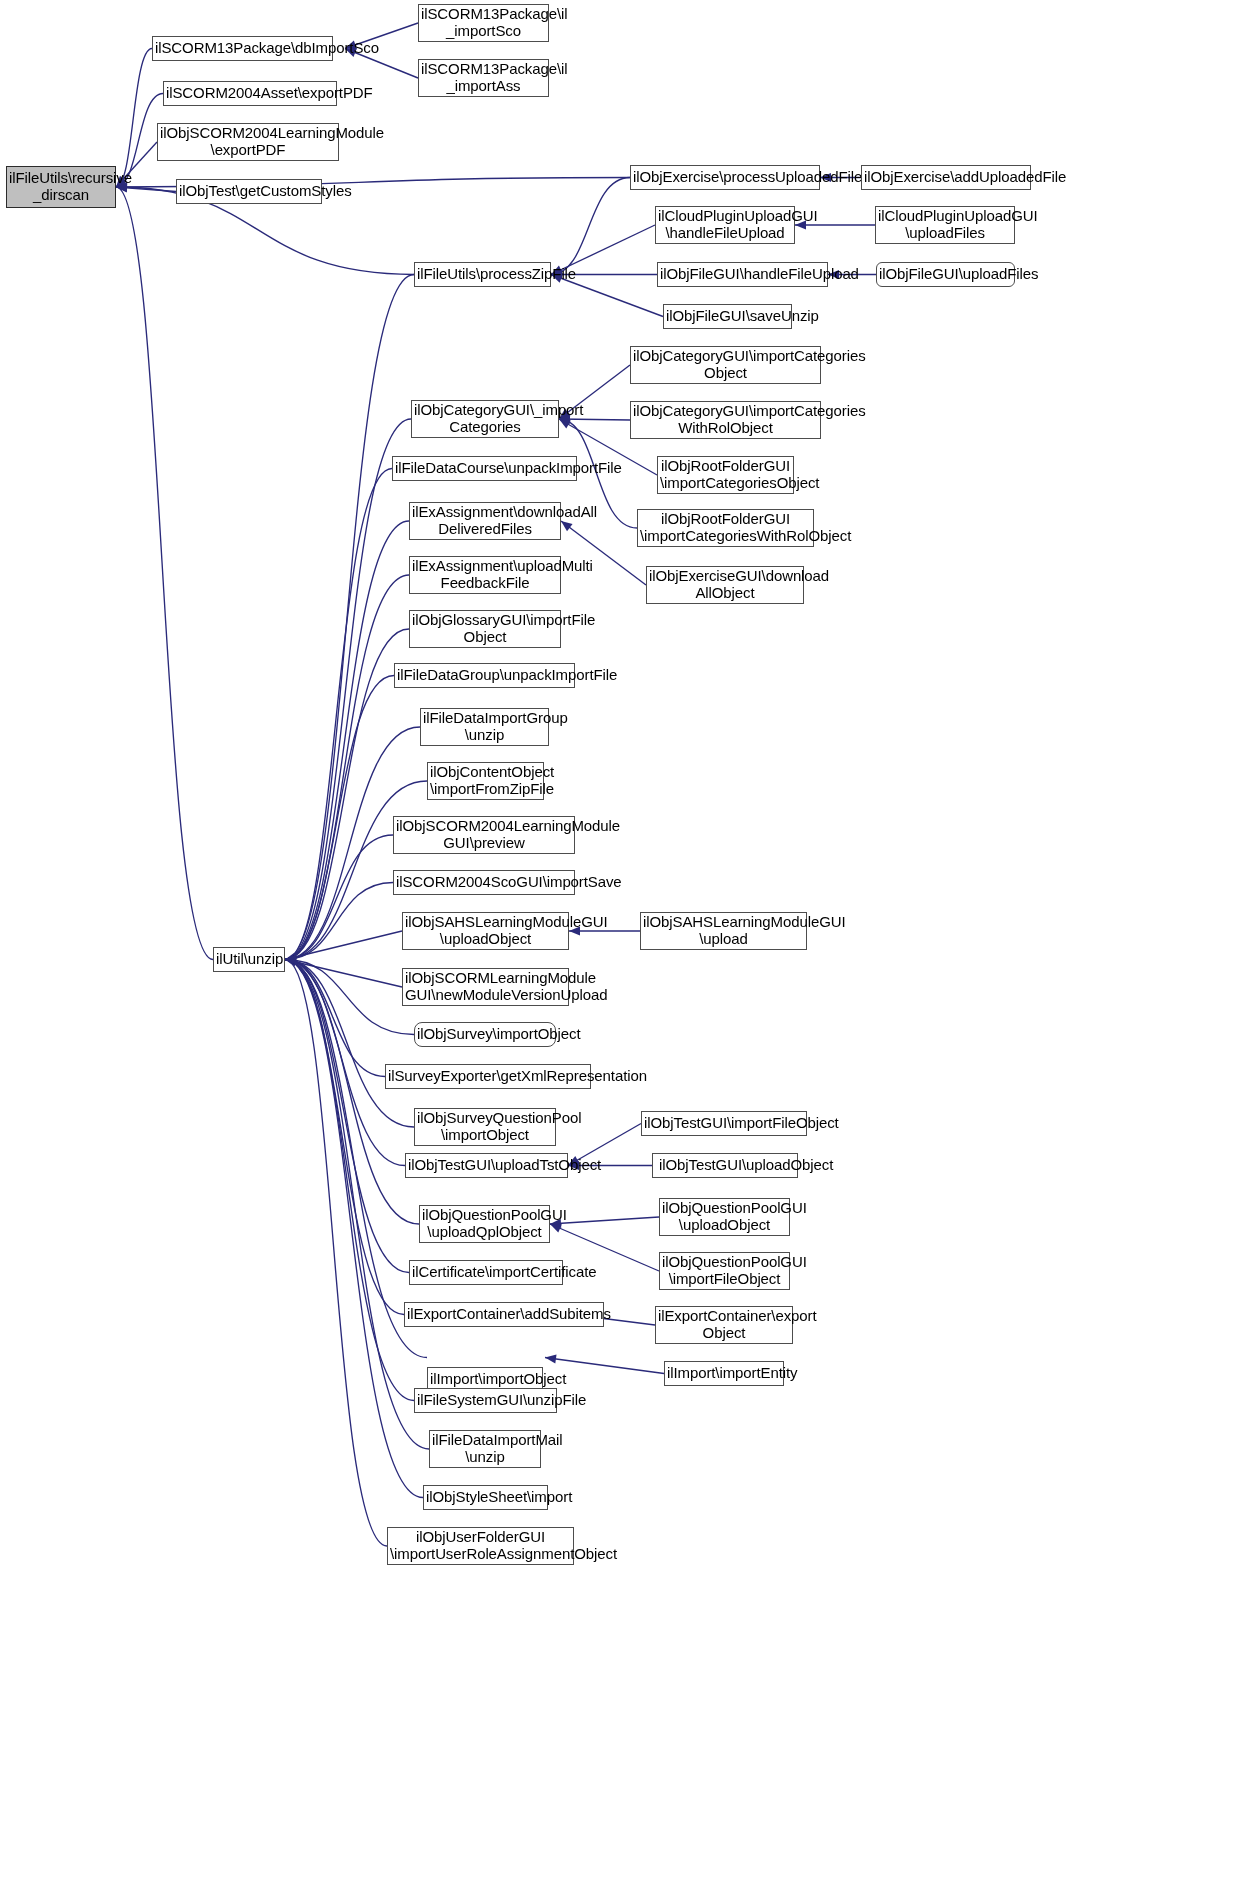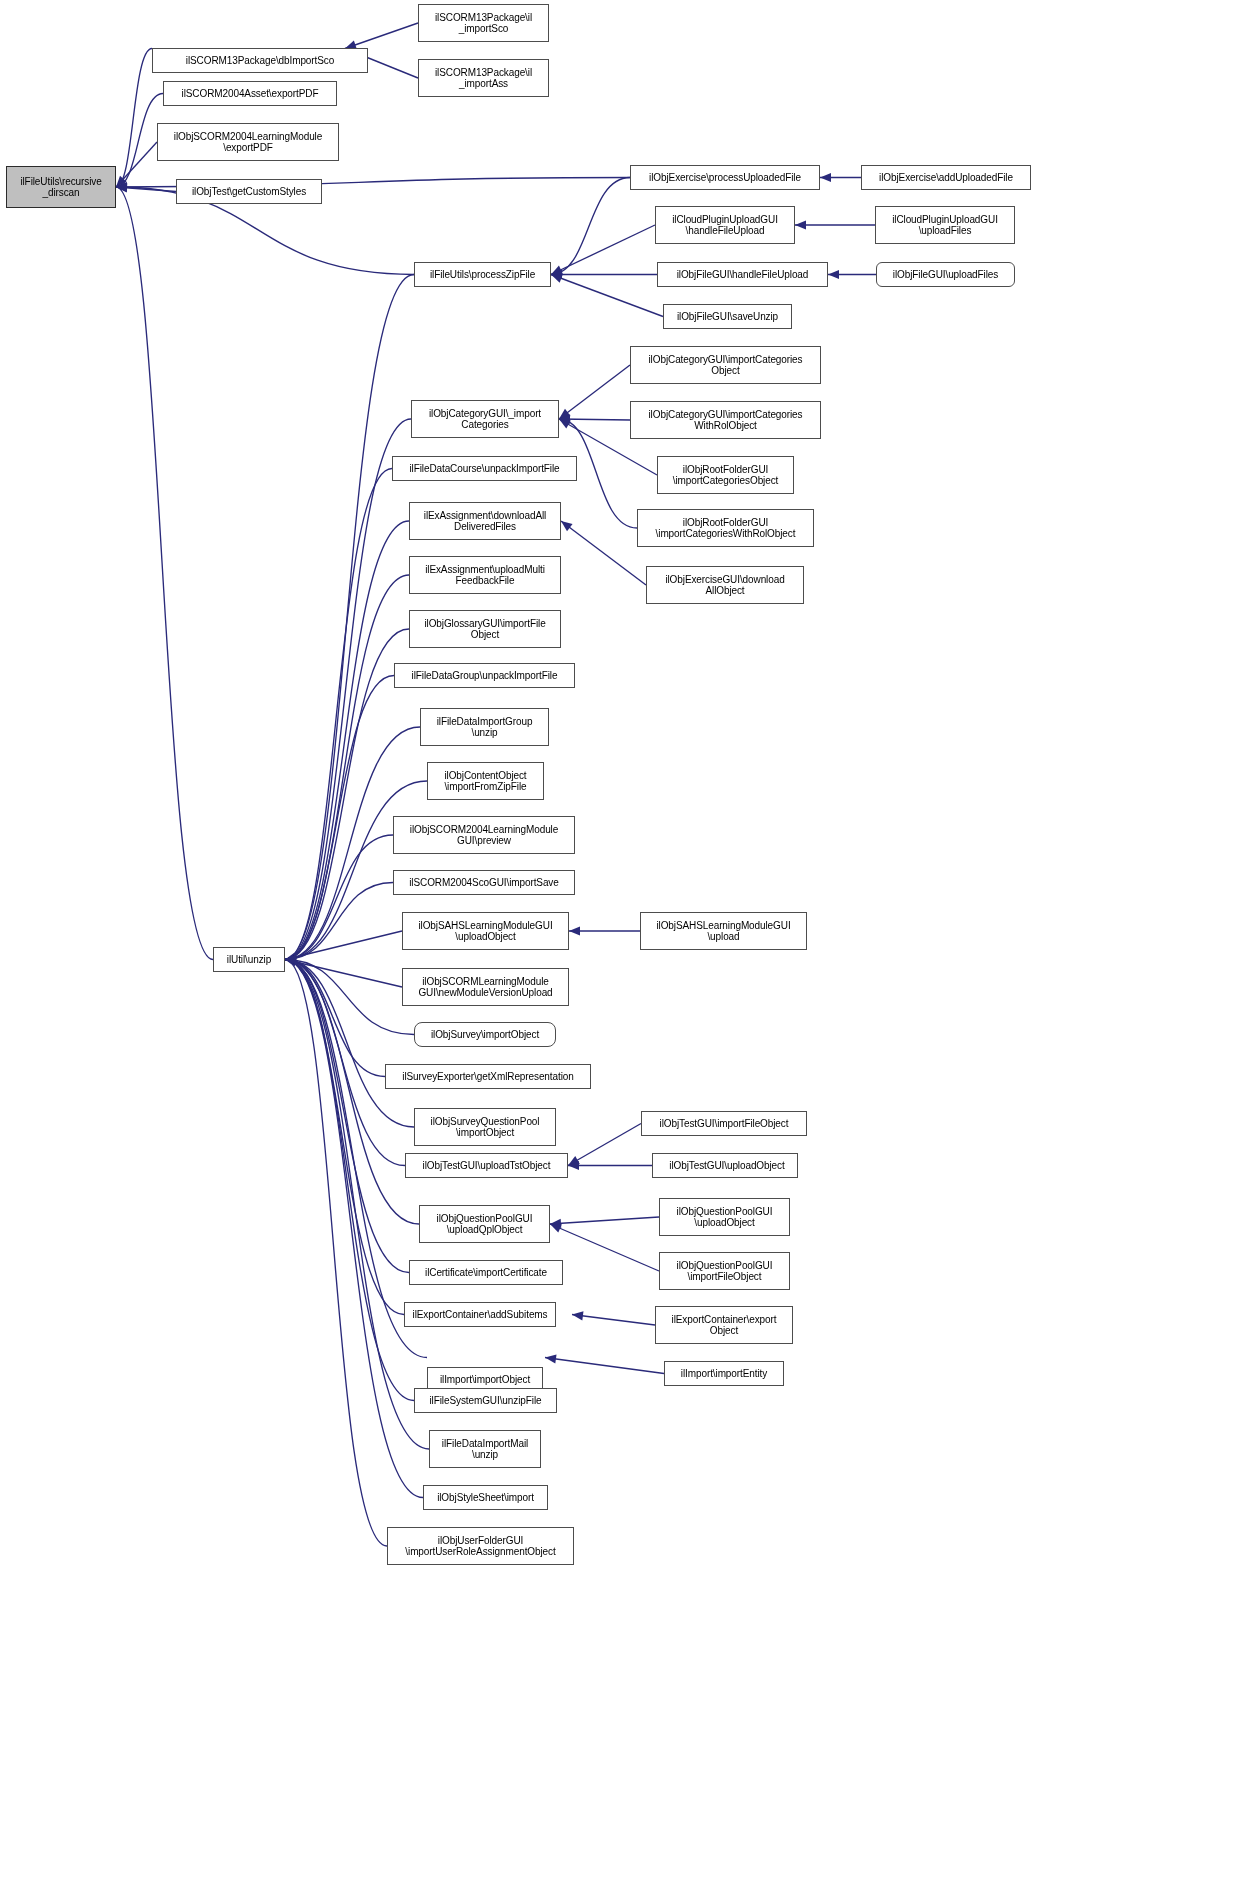--- a/index.html
+++ b/index.html
@@ -16,21 +16,21 @@
     position:absolute;
     box-sizing:border-box;
     border:1px solid #4d4d4d;
     background:#ffffff;
     color:#000000;
     display:flex;
     align-items:center;
     justify-content:center;
     text-align:center;
     line-height:1.12;
-    font-size:10px;
+    font-size:15px;
     letter-spacing:-0.1px;
     white-space:pre-line;
     padding:1px 2px;
     z-index:2;
   }
   .node.root{
     background:#bfbfbf;
     border:1px solid #2b2b2b;
   }
   .node-label{display:block;width:100%;}
@@ -143,21 +143,21 @@
       <path d="M 423 1497.5 C 347.1 1497.5, 354 959.5, 285 959.5" fill="none" stroke="#2a2a7a" stroke-width="1.35"></path>
       <polygon points="285,959.5 296,954.9 296,964.1" fill="#2a2a7a"></polygon>
       <path d="M 387 1546 C 330.9 1546, 336 959.5, 285 959.5" fill="none" stroke="#2a2a7a" stroke-width="1.35"></path>
       <polygon points="285,959.5 296,954.9 296,964.1" fill="#2a2a7a"></polygon>
       <path d="M 213 959.5 C 159.65 959.5, 164.5 187, 116 187" fill="none" stroke="#2a2a7a" stroke-width="1.35"></path>
       <polygon points="116,187 127,182.4 127,191.6" fill="#2a2a7a"></polygon>
     </svg>
   <div id="node-layer">
       <div class="node root" style="left: 6px; top: 166px; width: 110px; height: 42px;"><span class="node-label">ilFileUtils\recursive
 _dirscan</span></div>
-      <div class="node" style="left: 152px; top: 48px; width: 216px; height: 25px;"><span class="node-label">ilSCORM13Package\dbImportSco</span></div>
+      <div class="node" style="left: 152px; top: 36px; width: 181px; height: 25px;"><span class="node-label">ilSCORM13Package\dbImportSco</span></div>
       <div class="node" style="left: 418px; top: 4px; width: 131px; height: 38px;"><span class="node-label">ilSCORM13Package\il
 _importSco</span></div>
       <div class="node" style="left: 418px; top: 59px; width: 131px; height: 38px;"><span class="node-label">ilSCORM13Package\il
 _importAss</span></div>
       <div class="node" style="left: 163px; top: 81px; width: 174px; height: 25px;"><span class="node-label">ilSCORM2004Asset\exportPDF</span></div>
       <div class="node" style="left: 157px; top: 123px; width: 182px; height: 38px;"><span class="node-label">ilObjSCORM2004LearningModule
 \exportPDF</span></div>
       <div class="node" style="left: 176px; top: 179px; width: 146px; height: 25px;"><span class="node-label">ilObjTest\getCustomStyles</span></div>
       <div class="node" style="left: 630px; top: 165px; width: 190px; height: 25px;"><span class="node-label">ilObjExercise\processUploadedFile</span></div>
       <div class="node" style="left: 861px; top: 165px; width: 170px; height: 25px;"><span class="node-label">ilObjExercise\addUploadedFile</span></div>
@@ -210,21 +210,21 @@
       <div class="node" style="left: 641px; top: 1111px; width: 166px; height: 25px;"><span class="node-label">ilObjTestGUI\importFileObject</span></div>
       <div class="node" style="left: 405px; top: 1153px; width: 163px; height: 25px;"><span class="node-label">ilObjTestGUI\uploadTstObject</span></div>
       <div class="node" style="left: 652px; top: 1153px; width: 146px; height: 25px; padding-left: 6px;"><span class="node-label">ilObjTestGUI\uploadObject</span></div>
       <div class="node" style="left: 419px; top: 1205px; width: 131px; height: 38px;"><span class="node-label">ilObjQuestionPoolGUI
 \uploadQplObject</span></div>
       <div class="node" style="left: 659px; top: 1198px; width: 131px; height: 38px;"><span class="node-label">ilObjQuestionPoolGUI
 \uploadObject</span></div>
       <div class="node" style="left: 659px; top: 1252px; width: 131px; height: 38px;"><span class="node-label">ilObjQuestionPoolGUI
 \importFileObject</span></div>
       <div class="node" style="left: 409px; top: 1260px; width: 154px; height: 25px;"><span class="node-label">ilCertificate\importCertificate</span></div>
-      <div class="node" style="left: 404px; top: 1302px; width: 152px; height: 25px;"><span class="node-label">ilExportContainer\addSubitems</span></div>
+      <div class="node" style="left: 404px; top: 1302px; width: 200px; height: 25px;"><span class="node-label">ilExportContainer\addSubitems</span></div>
       <div class="node" style="left: 655px; top: 1306px; width: 138px; height: 38px;"><span class="node-label">ilExportContainer\export
 Object</span></div>
       <div class="node" style="left: 427px; top: 1367px; width: 116px; height: 25px;"><span class="node-label">ilImport\importObject</span></div>
       <div class="node" style="left: 664px; top: 1361px; width: 120px; height: 25px;"><span class="node-label">ilImport\importEntity</span></div>
       <div class="node" style="left: 414px; top: 1388px; width: 143px; height: 25px;"><span class="node-label">ilFileSystemGUI\unzipFile</span></div>
       <div class="node" style="left: 429px; top: 1430px; width: 112px; height: 38px;"><span class="node-label">ilFileDataImportMail
 \unzip</span></div>
       <div class="node" style="left: 423px; top: 1485px; width: 125px; height: 25px;"><span class="node-label">ilObjStyleSheet\import</span></div>
       <div class="node" style="left: 387px; top: 1527px; width: 187px; height: 38px;"><span class="node-label">ilObjUserFolderGUI
 \importUserRoleAssignmentObject</span></div>

